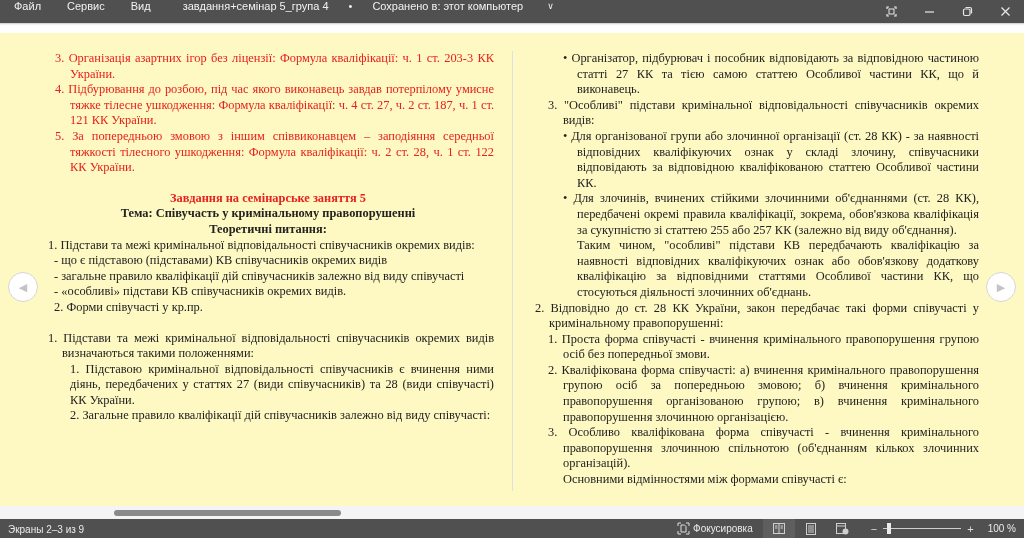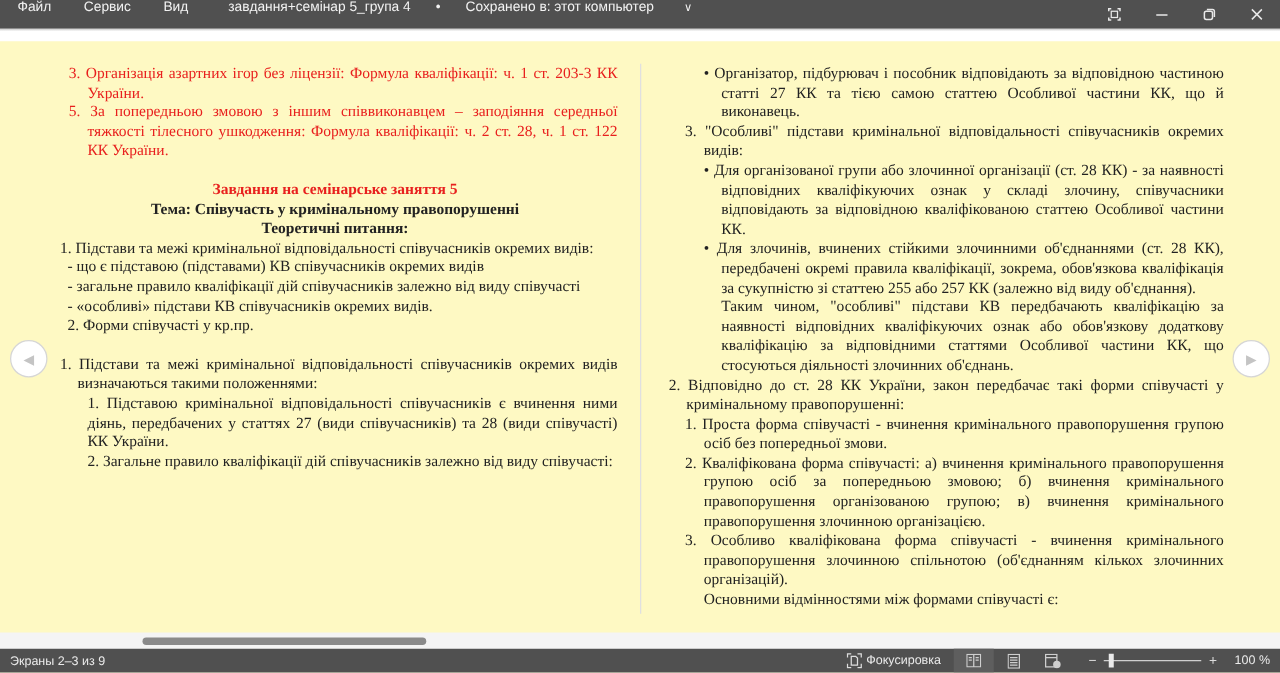--- a/index.html
+++ b/index.html
@@ -106,20 +106,21 @@
         </svg>
     </div>
   </div>
 </div>
 <div class="titlebar-shadow"></div>
 
 <div class="reader">
 
   <div class="page page-left">
     <div class="item hang red">3. Організація азартних ігор без ліцензії: Формула кваліфікації: ч. 1 ст. 203-3 КК України.</div>
+    <div class="item hang red">4. Підбурювання до розбою, під час якого виконавець завдав потерпілому умисне тяжке тілесне ушкодження: Формула кваліфікації: ч. 4 ст. 27, ч. 2 ст. 187, ч. 1 ст. 121 КК України.</div>
     <div class="item hang red">5. За попередньою змовою з іншим співвиконавцем – заподіяння середньої тяжкості тілесного ушкодження: Формула кваліфікації: ч. 2 ст. 28, ч. 1 ст. 122 КК України.</div>
     <div class="gap"></div>
     <div class="center red">Завдання на семінарське заняття 5</div>
     <div class="center">Тема: Співучасть у кримінальному правопорушенні</div>
     <div class="center">Теоретичні питання:</div>
     <div class="plain">1. Підстави та межі кримінальної відповідальності співучасників окремих видів:</div>
     <div class="sub">- що є підставою (підставами) КВ співучасників окремих видів</div>
     <div class="sub">- загальне правило кваліфікації дій співучасників залежно від виду співучасті</div>
     <div class="sub">- «особливі» підстави КВ співучасників окремих видів.</div>
     <div class="sub">2. Форми співучасті у кр.пр.</div>

